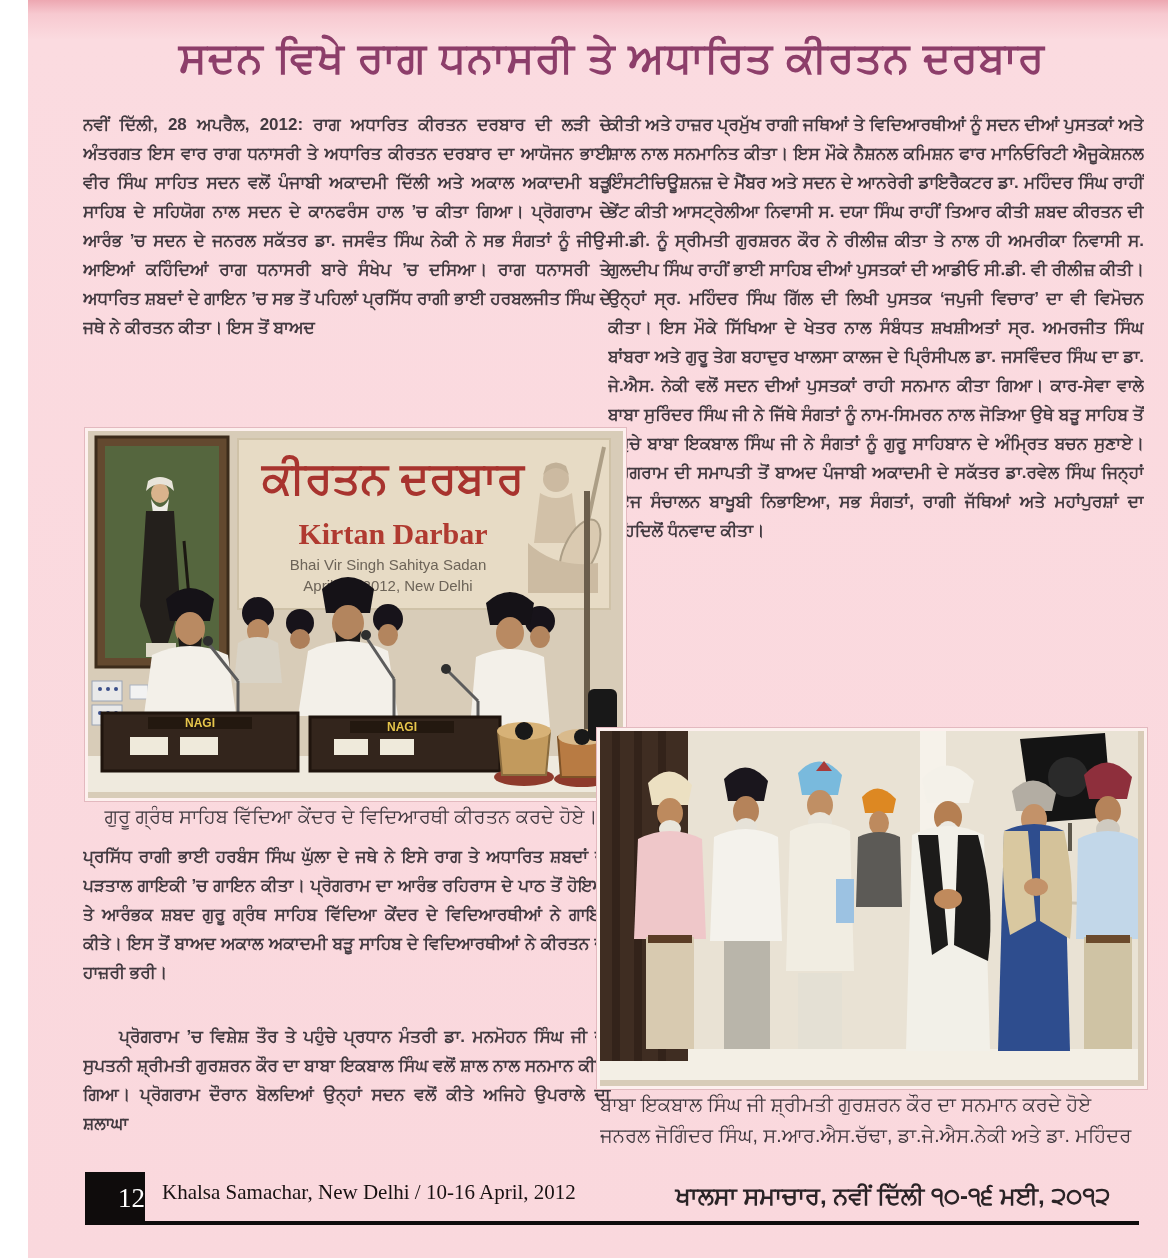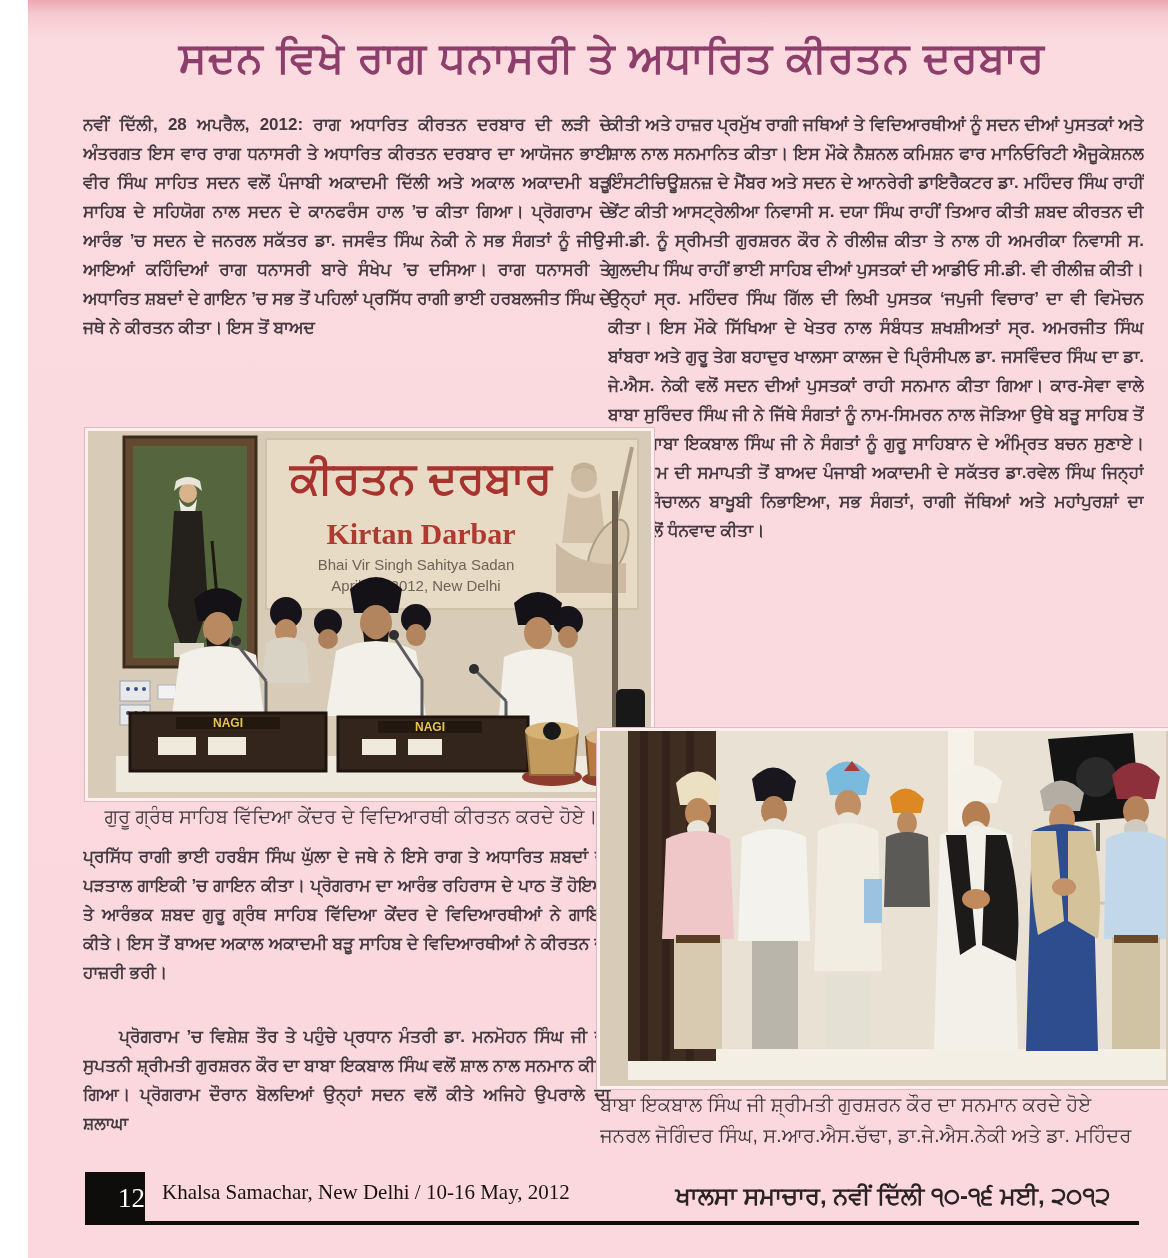--- a/index.html
+++ b/index.html
@@ -28,21 +28,20 @@
   }
   .col-left-p1{left:55px;top:110px;width:528px;height:318px;}
   .col-right{left:580px;top:110px;width:536px;height:614px;}
   .col-left-p2{left:55px;top:842px;width:528px;height:176px;}
   .col-left-p3{left:55px;top:1022px;width:528px;height:116px;text-indent:36px;}
   .photo-frame{
     position:absolute;
     border:3px solid #fdf0ee;
     box-shadow:0 0 0 1px #e3b9bf;
     background:#d8ccb8;
-    padding-left:28px;
   }
   .photo1{left:57px;top:428px;width:535px;height:367px;}
   .photo2{left:569px;top:728px;width:544px;height:355px;}
   .caption{
     position:absolute;
     color:#3f383e;
     font-size:19.5px;line-height:31px;
     overflow:hidden;
   }
   .caption1{left:58px;top:801px;width:530px;height:32px;text-align:center;}
@@ -289,17 +288,17 @@
         <path d="M478 108 q30 -16 60 0 l0 100 -62 0 z" fill="#c2d7e9"></path>
         <rect x="484" y="206" width="48" height="112" fill="#cfc3a4"></rect>
         <rect x="486" y="204" width="44" height="8" fill="#6b4a2c"></rect>
       </g>
     </svg>
   </div>
 
   <div class="caption caption2">ਬਾਬਾ ਇਕਬਾਲ ਸਿੰਘ ਜੀ ਸ਼੍ਰੀਮਤੀ ਗੁਰਸ਼ਰਨ ਕੌਰ ਦਾ ਸਨਮਾਨ ਕਰਦੇ ਹੋਏ ਜਨਰਲ ਜੋਗਿੰਦਰ ਸਿੰਘ, ਸ.ਆਰ.ਐਸ.ਚੱਢਾ, ਡਾ.ਜੇ.ਐਸ.ਨੇਕੀ ਅਤੇ ਡਾ. ਮਹਿੰਦਰ ਸਿੰਘ ਨਾਲ।</div>
 
   <div class="footer-pageno">12</div>
-  <div class="footer-left">Khalsa Samachar, New Delhi / 10-16 May, 2012</div>
+  <div class="footer-left">Khalsa Samachar, New Delhi / 10-16 April, 2012</div>
   <div class="footer-right">ਖਾਲਸਾ ਸਮਾਚਾਰ, ਨਵੀਂ ਦਿੱਲੀ ੧੦-੧੬ ਮਈ, ੨੦੧੨</div>
   <div class="footer-rule"></div>
 
 </div>
 
 </body></html>

